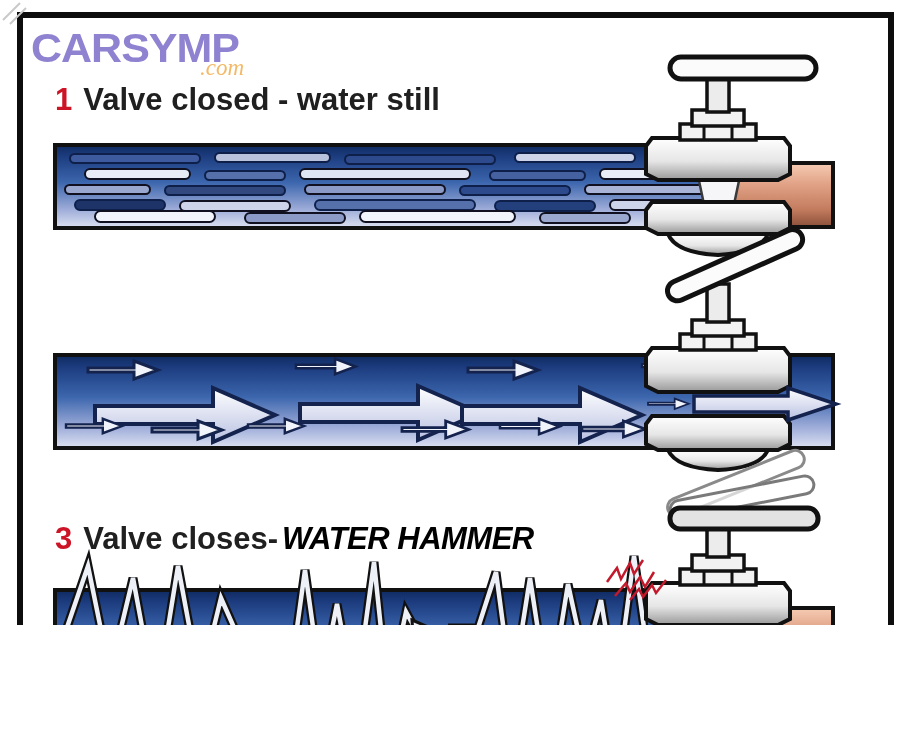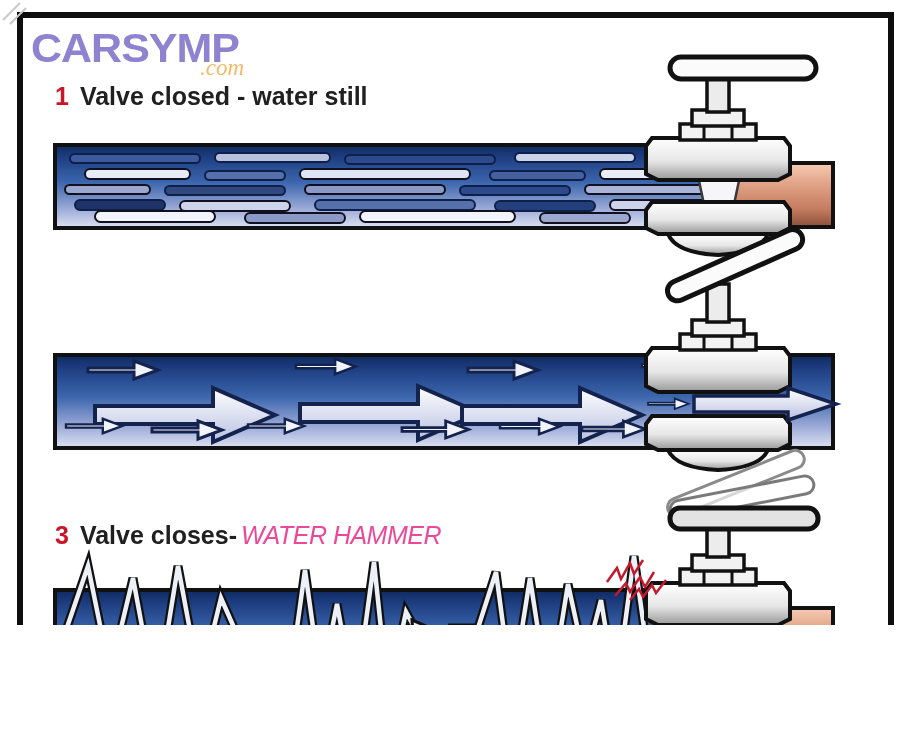--- a/index.html
+++ b/index.html
@@ -6,24 +6,24 @@
   .canvas{position:relative;width:900px;height:625px;background:#ffffff;overflow:hidden;
           font-family:"Liberation Sans",sans-serif;}
   .frame{position:absolute;left:17px;top:12px;width:877px;height:748px;
          border:6px solid #0d0d0d;box-sizing:border-box;background:transparent;}
   .diagram-svg{position:absolute;left:0;top:0;}
   .logo{position:absolute;left:31px;top:24px;width:260px;height:62px;z-index:5;}
   .logo-brand{font-size:43px;font-weight:800;color:#8f83d1;letter-spacing:-1px;
               transform:scaleY(.95);display:inline-block;}
   .logo-tld{position:absolute;left:169px;top:31px;font-family:"Liberation Serif",serif;
             font-style:italic;font-size:23px;color:#f3b967;}
-  .step-label{position:absolute;z-index:6;font-size:25px;font-weight:700;color:#202020;
+  .step-label{position:absolute;z-index:6;font-size:31px;font-weight:700;color:#202020;
               white-space:nowrap;letter-spacing:0;text-align:center;}
   .step-num{color:#cc1426;margin-right:11px;}
-  .hammer{font-style:italic;font-weight:400;color:#ec4899;margin-left:4px;letter-spacing:-.5px;}
+  .hammer{font-style:italic;font-weight:700;color:#000000;margin-left:4px;letter-spacing:-.5px;}
   #label-1{left:55px;top:82px;}
   #label-2{left:55px;top:291px;}
   #label-3{left:55px;top:521px;}
 </style>
 </head>
 <body>
 
 <div class="canvas">
 
   <div class="frame"></div>

